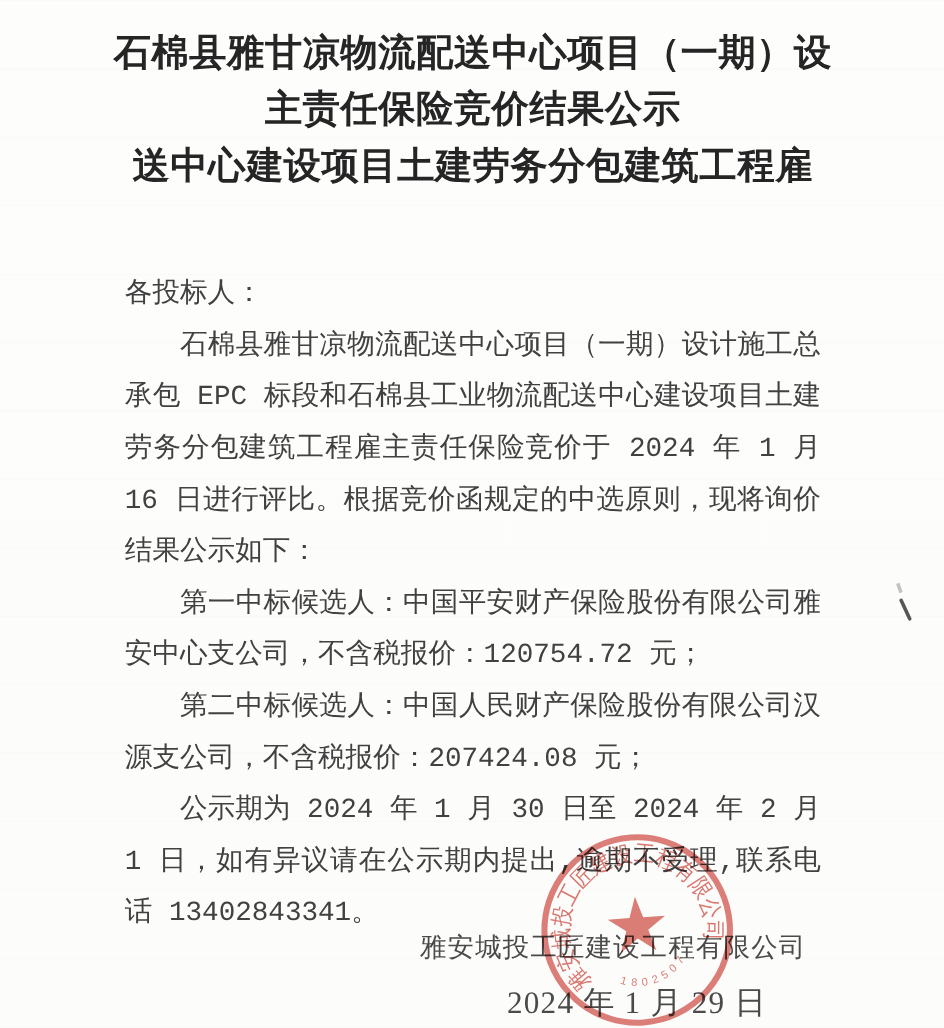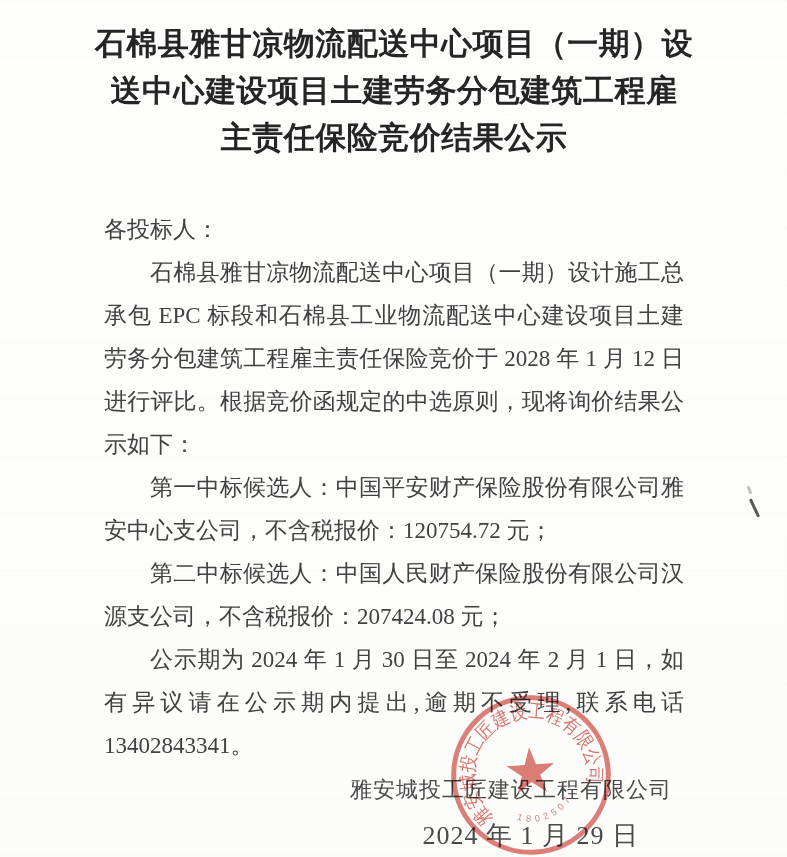--- a/index.html
+++ b/index.html
@@ -36,23 +36,24 @@
     font-size: 31px;
     line-height: 47px;
     color: #252525;
     letter-spacing: 0.5px;
     white-space: nowrap;
   }
 
   
   .body-block {
     position: absolute;
-    top: 208px;
+    top: 224px;
     left: 104px;
     width: 580px;
+    font-family: Liberation Mono, monospace;
   }
   .body-block p {
     margin: 0;
     font-size: 23px;
     line-height: 43px;
     text-align: justify;
     text-justify: inter-ideograph;
     color: #414141;
   }
   .body-block p.indent {
@@ -115,27 +116,27 @@
     opacity: 0.5;
   }
 </style>
 </head>
 <body>
 
 <div class="page">
 
   <div class="title-block">
     <div class="title-line">石棉县雅甘凉物流配送中心项目（一期）设</div>
+    <div class="title-line">主责任保险竞价结果公示</div>
     <div class="title-line">送中心建设项目土建劳务分包建筑工程雇</div>
-    <div class="title-line">主责任保险竞价结果公示</div>
   </div>
 
   <div class="body-block">
     <p>各投标人：</p>
-    <p class="indent">石棉县雅甘凉物流配送中心项目（一期）设计施工总承包 EPC 标段和石棉县工业物流配送中心建设项目土建劳务分包建筑工程雇主责任保险竞价于 2028 年 1 月 12 日进行评比。根据竞价函规定的中选原则，现将询价结果公示如下：</p>
+    <p class="indent">石棉县雅甘凉物流配送中心项目（一期）设计施工总承包 EPC 标段和石棉县工业物流配送中心建设项目土建劳务分包建筑工程雇主责任保险竞价于 2024 年 1 月 16 日进行评比。根据竞价函规定的中选原则，现将询价结果公示如下：</p>
     <p class="indent">第一中标候选人：中国平安财产保险股份有限公司雅安中心支公司，不含税报价：120754.72 元；</p>
     <p class="indent">第二中标候选人：中国人民财产保险股份有限公司汉源支公司，不含税报价：207424.08 元；</p>
     <p class="indent">公示期为 2024 年 1 月 30 日至 2024 年 2 月 1 日，如有异议请在公示期内提出,逾期不受理,联系电话 13402843341。</p>
   </div>
 
   <div class="sign-company">雅安城投工匠建设工程有限公司</div>
   <div class="sign-date">2024 年 1 月 29 日</div>
 
   <div class="seal">
     <svg width="168" height="168" viewBox="0 0 200 200">

